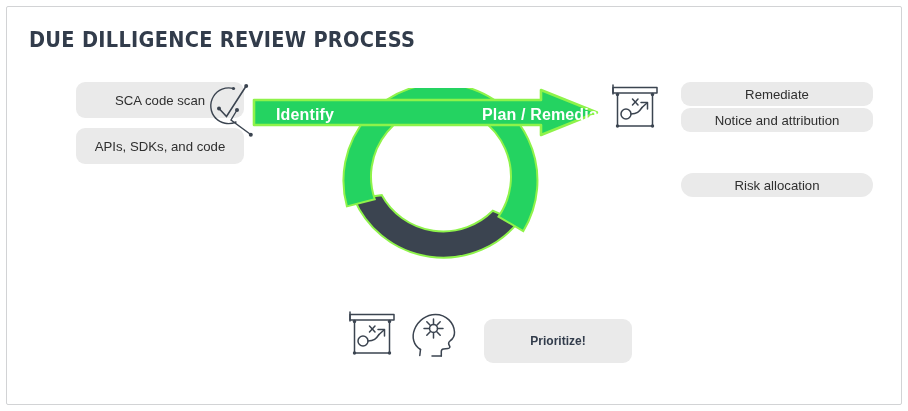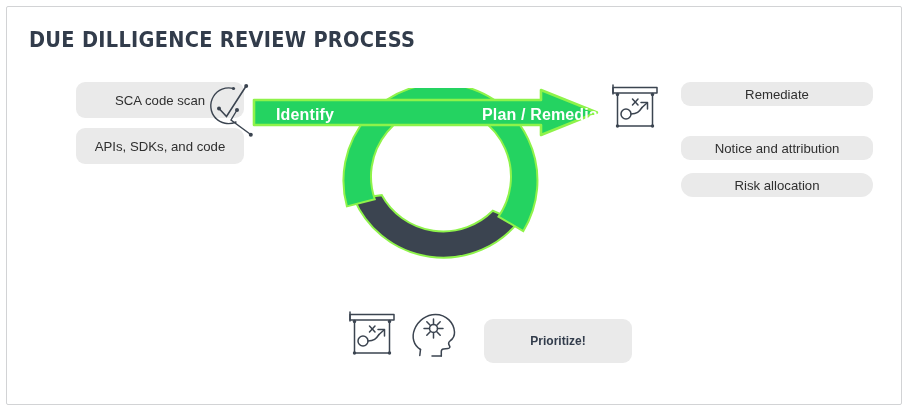--- a/index.html
+++ b/index.html
@@ -45,21 +45,21 @@
     color: #2f2f2f;
     font-size: 13.2px;
     font-family: "Liberation Sans", sans-serif;
     white-space: nowrap;
   }
   .pill-left  { left: 29px;  width: 168px; height: 36px; margin-left: 47px; }
   .pill-l1 { top: 82px; }
   .pill-l2 { top: 128px; }
   .pill-right { left: 681px; width: 192px; height: 24px; }
   .pill-r1 { top: 82px; }
-  .pill-r2 { top: 136px; }
+  .pill-r2 { top: 108px; }
   .pill-r3 { top: 173px; border-radius: 15px; }
   .pill-prioritize {
     left: 484px; top: 319px;
     width: 148px; height: 44px;
     font-weight: 700;
     font-size: 12px;
     color: #323c4b;
   }
 
   

